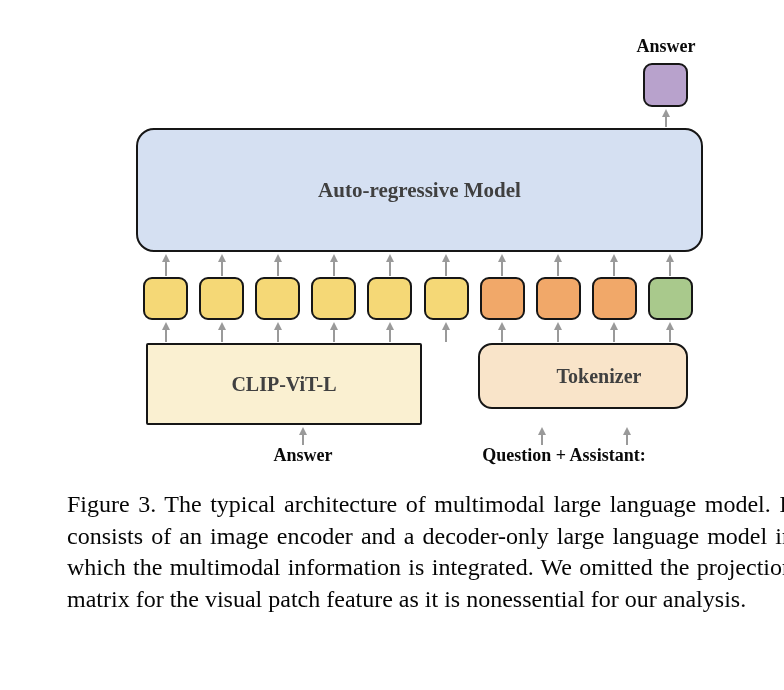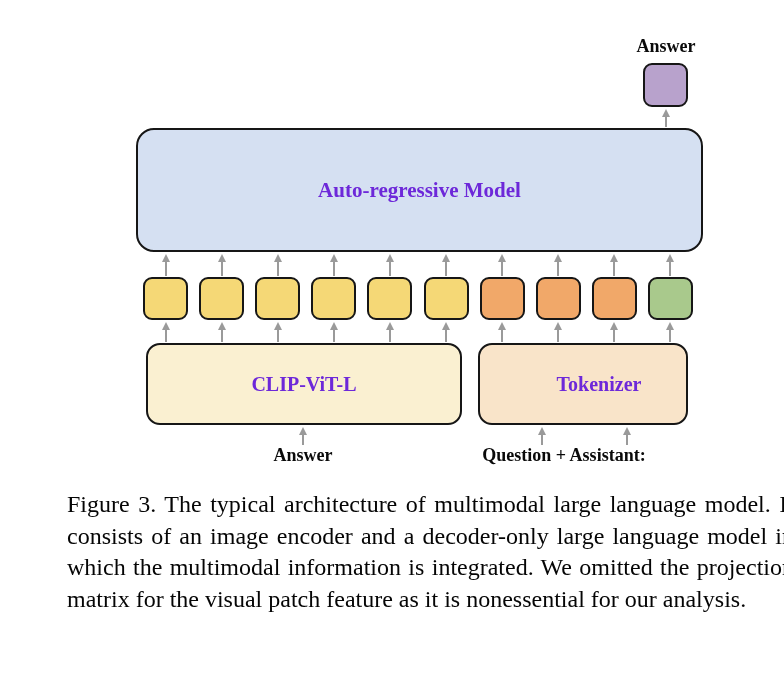--- a/index.html
+++ b/index.html
@@ -1,24 +1,24 @@
 <!DOCTYPE html>
 <html style="--arrow: #9a9a9a;"><head>
 <meta charset="utf-8">
 <style>
   html,body{margin:0;padding:0;background:#ffffff;}
   .page{position:relative;width:784px;height:690px;background:#ffffff;overflow:hidden;
         font-family:"Liberation Serif", serif;margin-left:36px;}
   .box{position:absolute;border:2px solid #161616;box-sizing:border-box;
        display:flex;align-items:center;justify-content:center;}
-  .box-label{font-weight:bold;color:#6d28d9;}
+  .box-label{font-weight:bold;color:#404040;}
   .model-box{left:100px;top:128px;width:567px;height:124px;border-radius:18px;}
   .model-box .box-label{font-size:21px;}
-  .clip-box{left:110px;top:343px;width:316px;height:82px;border-radius:14px;}
-  .tokzr-box{left:442px;top:343px;width:210px;height:82px;border-radius:14px;padding-left:32px;}
+  .clip-box{left:110px;top:343px;width:276px;height:82px;border-radius:2px;}
+  .tokzr-box{left:442px;top:343px;width:210px;height:66px;border-radius:14px;padding-left:32px;}
   .clip-box .box-label,.tokzr-box .box-label{font-size:20px;}
   .answer-box{left:607px;top:63px;width:45px;height:44px;border-radius:9px;}
   .token{position:absolute;width:45px;height:43px;border:2px solid #161616;
          border-radius:9px;box-sizing:border-box;top:277px;}
   .flabel{position:absolute;font-weight:bold;color:#0a0a0a;font-size:18px;text-align:center;}
   .answer-label{left:575px;top:36px;width:110px;}
   .image-label{left:197px;top:445px;width:140px;}
   .question-label{left:388px;top:445px;width:280px;}
   .arrow{position:absolute;width:12px;}
   .arrow .head{position:absolute;top:0;left:50%;transform:translateX(-50%);

